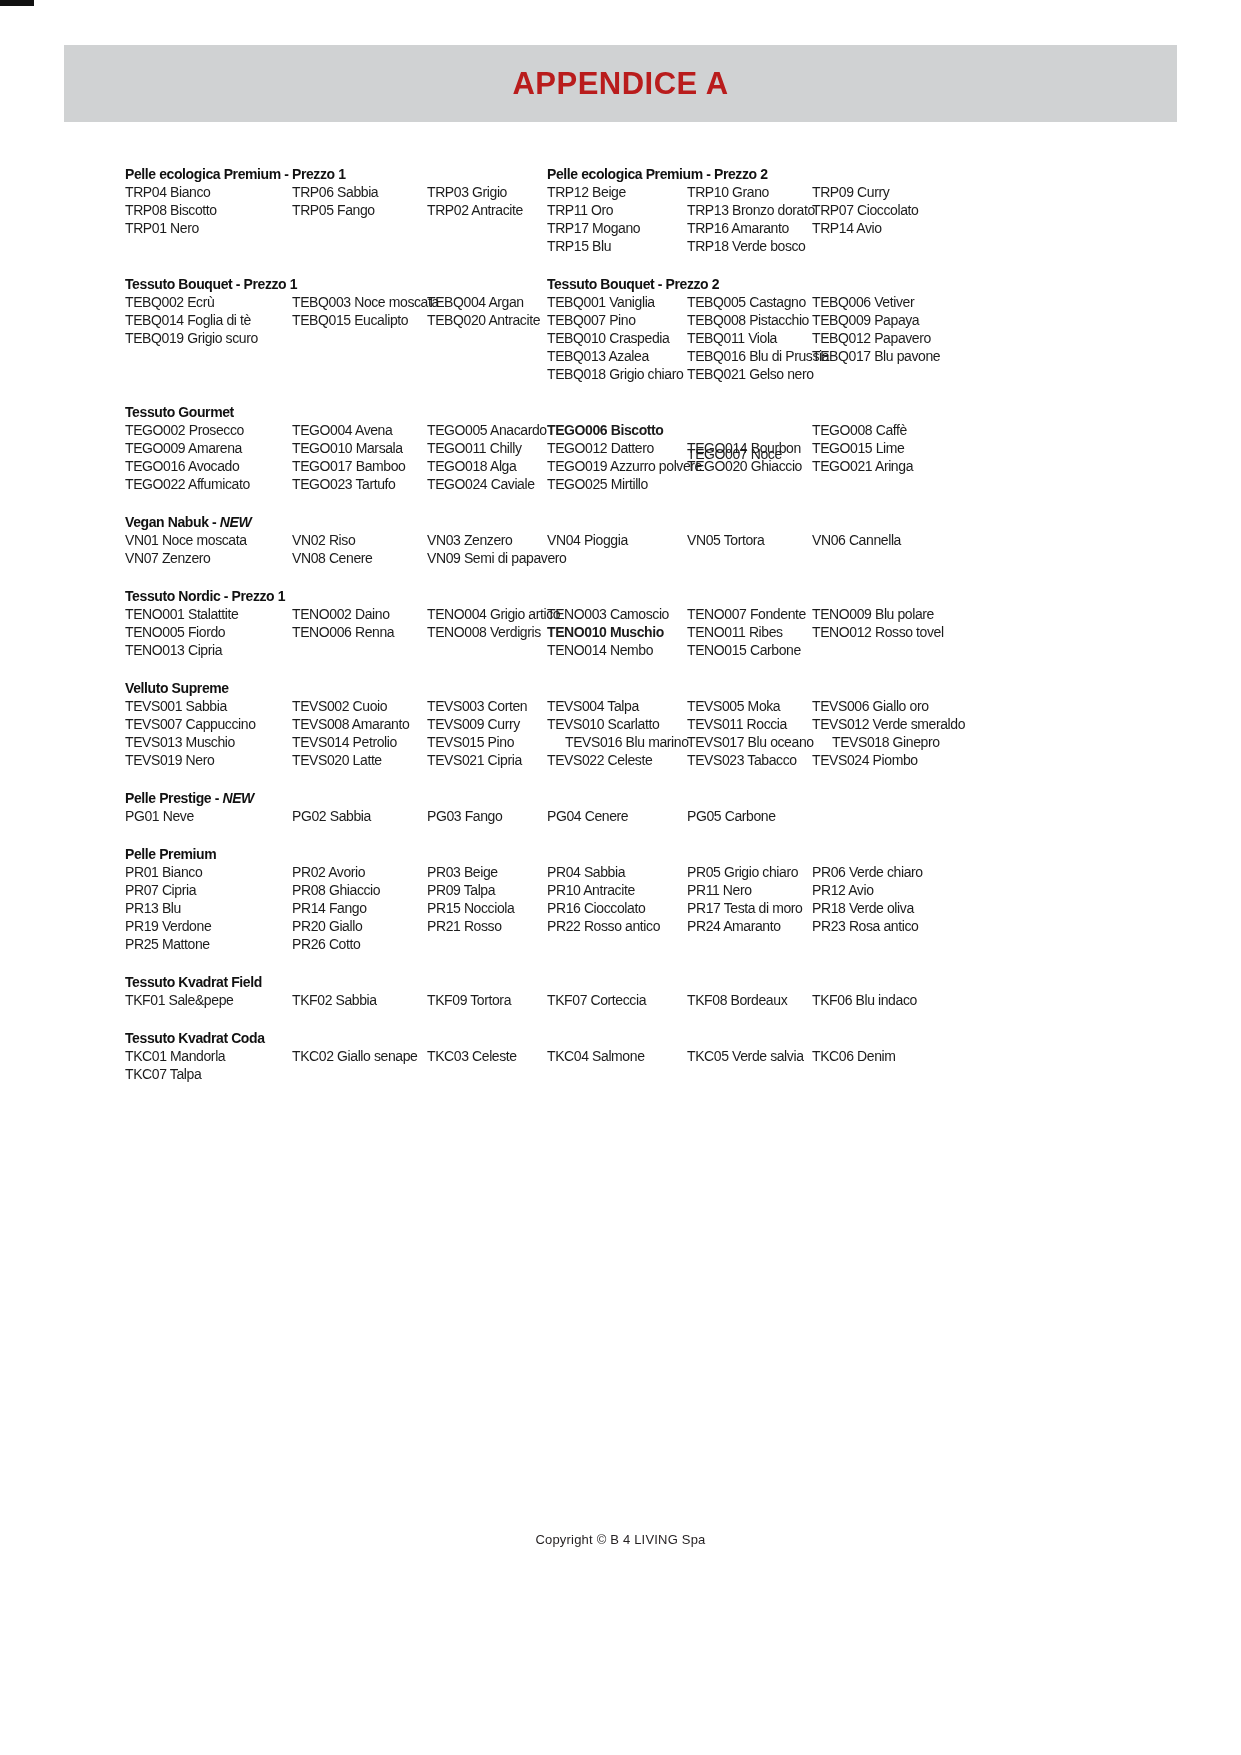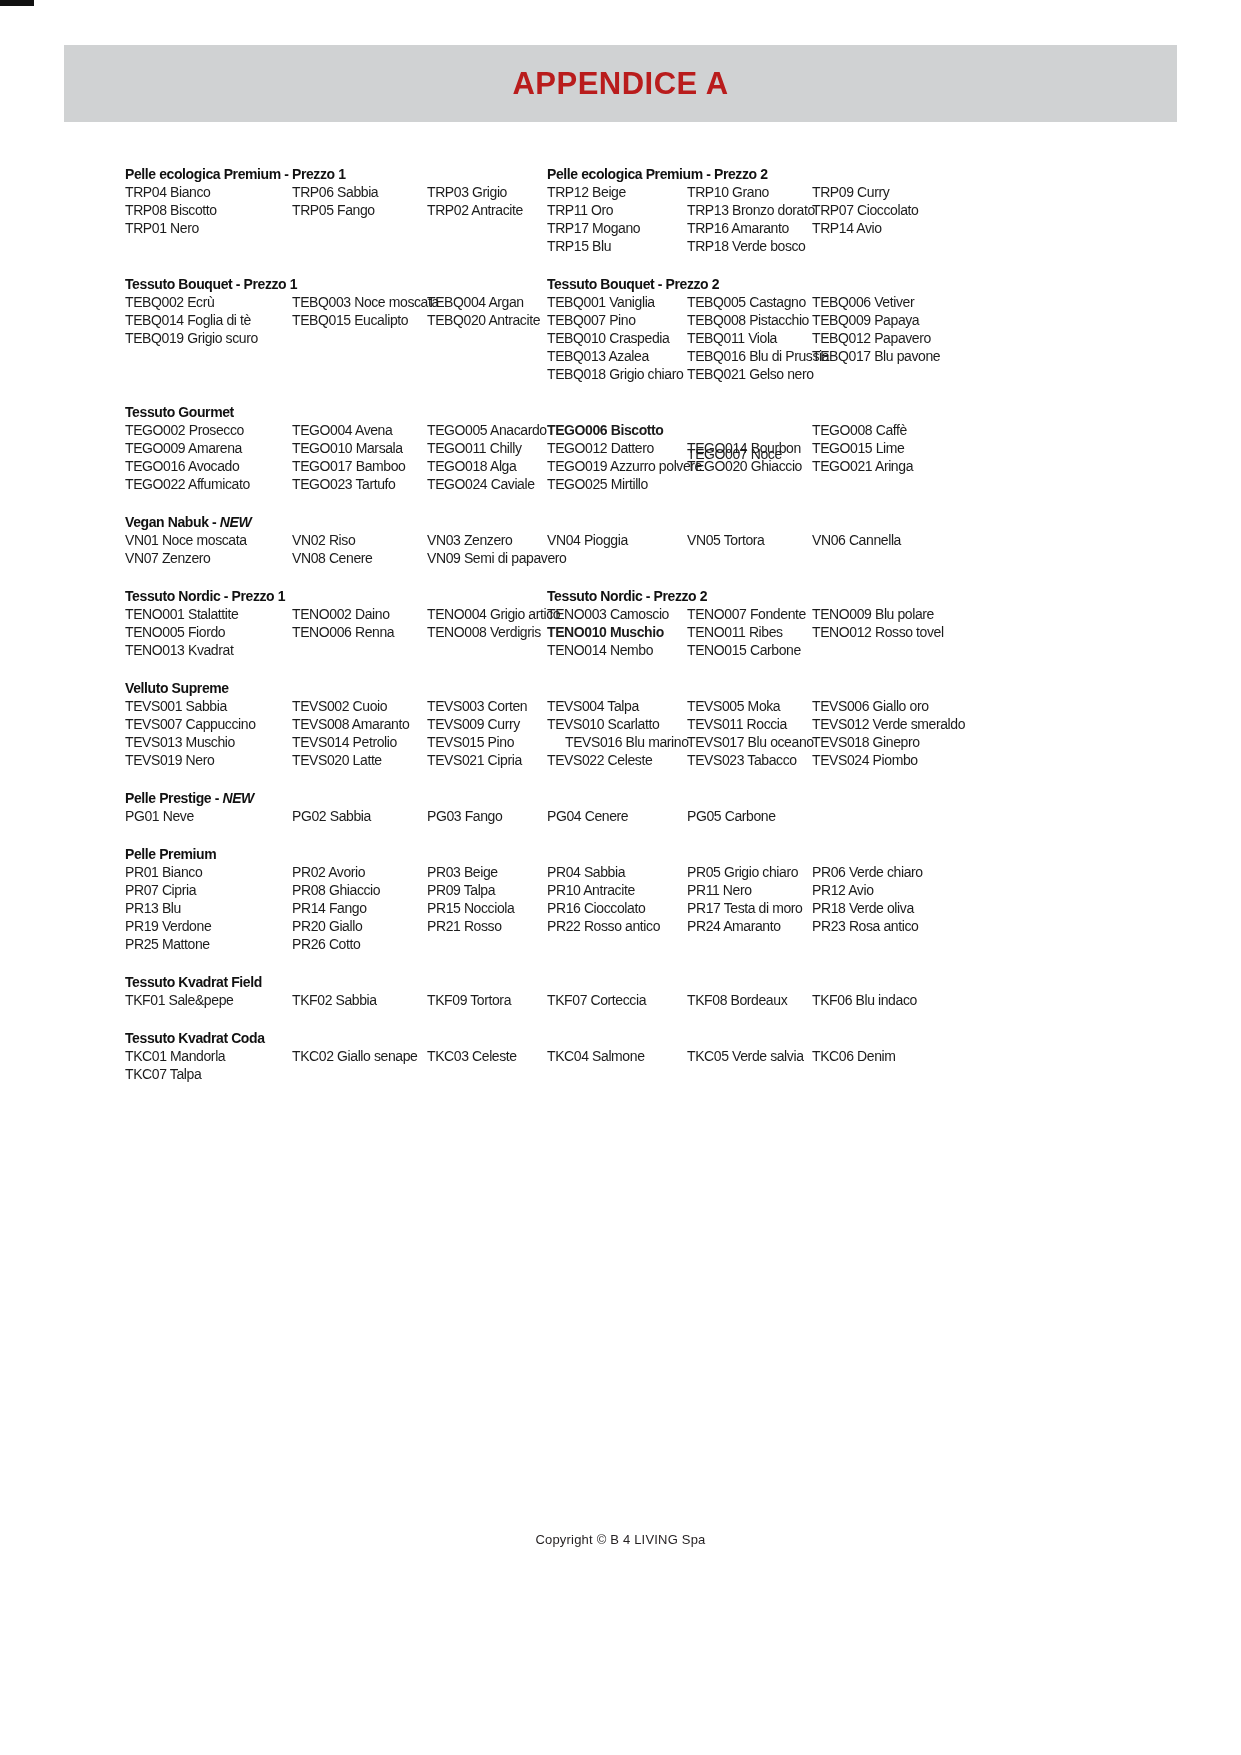--- a/index.html
+++ b/index.html
@@ -161,22 +161,21 @@
         <div class="cell" style="grid-area: 3 / 3;">VN09 Semi di papavero</div>
       </div>
       <div class="band">
         <div class="sec-title" style="grid-area: 1 / 1 / auto / span 3;">Tessuto Nordic - Prezzo 1</div>
         <div class="cell" style="grid-area: 2 / 1;">TENO001 Stalattite</div>
         <div class="cell" style="grid-area: 2 / 2;">TENO002 Daino</div>
         <div class="cell" style="grid-area: 2 / 3;">TENO004 Grigio artico</div>
         <div class="cell" style="grid-area: 3 / 1;">TENO005 Fiordo</div>
         <div class="cell" style="grid-area: 3 / 2;">TENO006 Renna</div>
         <div class="cell" style="grid-area: 3 / 3;">TENO008 Verdigris</div>
-        <div class="cell" style="grid-area: 4 / 1;">TENO013 Kvadrat</div>
-        <div class="sec-title" style="grid-area: 1 / 4 / auto / span 3;">Tessuto Nordic - Prezzo 2</div>
+        <div class="cell" style="grid-area: 4 / 1;">TENO013 Cipria</div>
         <div class="cell" style="grid-area: 2 / 4;">TENO003 Camoscio</div>
         <div class="cell" style="grid-area: 2 / 5;">TENO007 Fondente</div>
         <div class="cell" style="grid-area: 2 / 6;">TENO009 Blu polare</div>
         <div class="cell" style="grid-area: 3 / 4; font-weight: bold;">TENO010 Muschio</div>
         <div class="cell" style="grid-area: 3 / 5;">TENO011 Ribes</div>
         <div class="cell" style="grid-area: 3 / 6;">TENO012 Rosso tovel</div>
         <div class="cell" style="grid-area: 4 / 4;">TENO014 Nembo</div>
         <div class="cell" style="grid-area: 4 / 5;">TENO015 Carbone</div>
       </div>
       <div class="band">
@@ -191,21 +190,21 @@
         <div class="cell" style="grid-area: 3 / 2;">TEVS008 Amaranto</div>
         <div class="cell" style="grid-area: 3 / 3;">TEVS009 Curry</div>
         <div class="cell" style="grid-area: 3 / 4;">TEVS010 Scarlatto</div>
         <div class="cell" style="grid-area: 3 / 5;">TEVS011 Roccia</div>
         <div class="cell" style="grid-area: 3 / 6;">TEVS012 Verde smeraldo</div>
         <div class="cell" style="grid-area: 4 / 1;">TEVS013 Muschio</div>
         <div class="cell" style="grid-area: 4 / 2;">TEVS014 Petrolio</div>
         <div class="cell" style="grid-area: 4 / 3;">TEVS015 Pino</div>
         <div class="cell" style="grid-area: 4 / 4; margin-left: 18px;">TEVS016 Blu marino</div>
         <div class="cell" style="grid-area: 4 / 5;">TEVS017 Blu oceano</div>
-        <div class="cell" style="grid-area: 4 / 6;">TEVS018 Ginepro</div>
+        <div class="cell" style="grid-area: 4 / 6; padding-left: 20px;">TEVS018 Ginepro</div>
         <div class="cell" style="grid-area: 5 / 1;">TEVS019 Nero</div>
         <div class="cell" style="grid-area: 5 / 2;">TEVS020 Latte</div>
         <div class="cell" style="grid-area: 5 / 3;">TEVS021 Cipria</div>
         <div class="cell" style="grid-area: 5 / 4;">TEVS022 Celeste</div>
         <div class="cell" style="grid-area: 5 / 5;">TEVS023 Tabacco</div>
         <div class="cell" style="grid-area: 5 / 6;">TEVS024 Piombo</div>
       </div>
       <div class="band">
         <div class="sec-title" style="grid-area: 1 / 1 / auto / span 6;">Pelle Prestige - <i>NEW</i></div>
         <div class="cell" style="grid-area: 2 / 1;">PG01 Neve</div>

